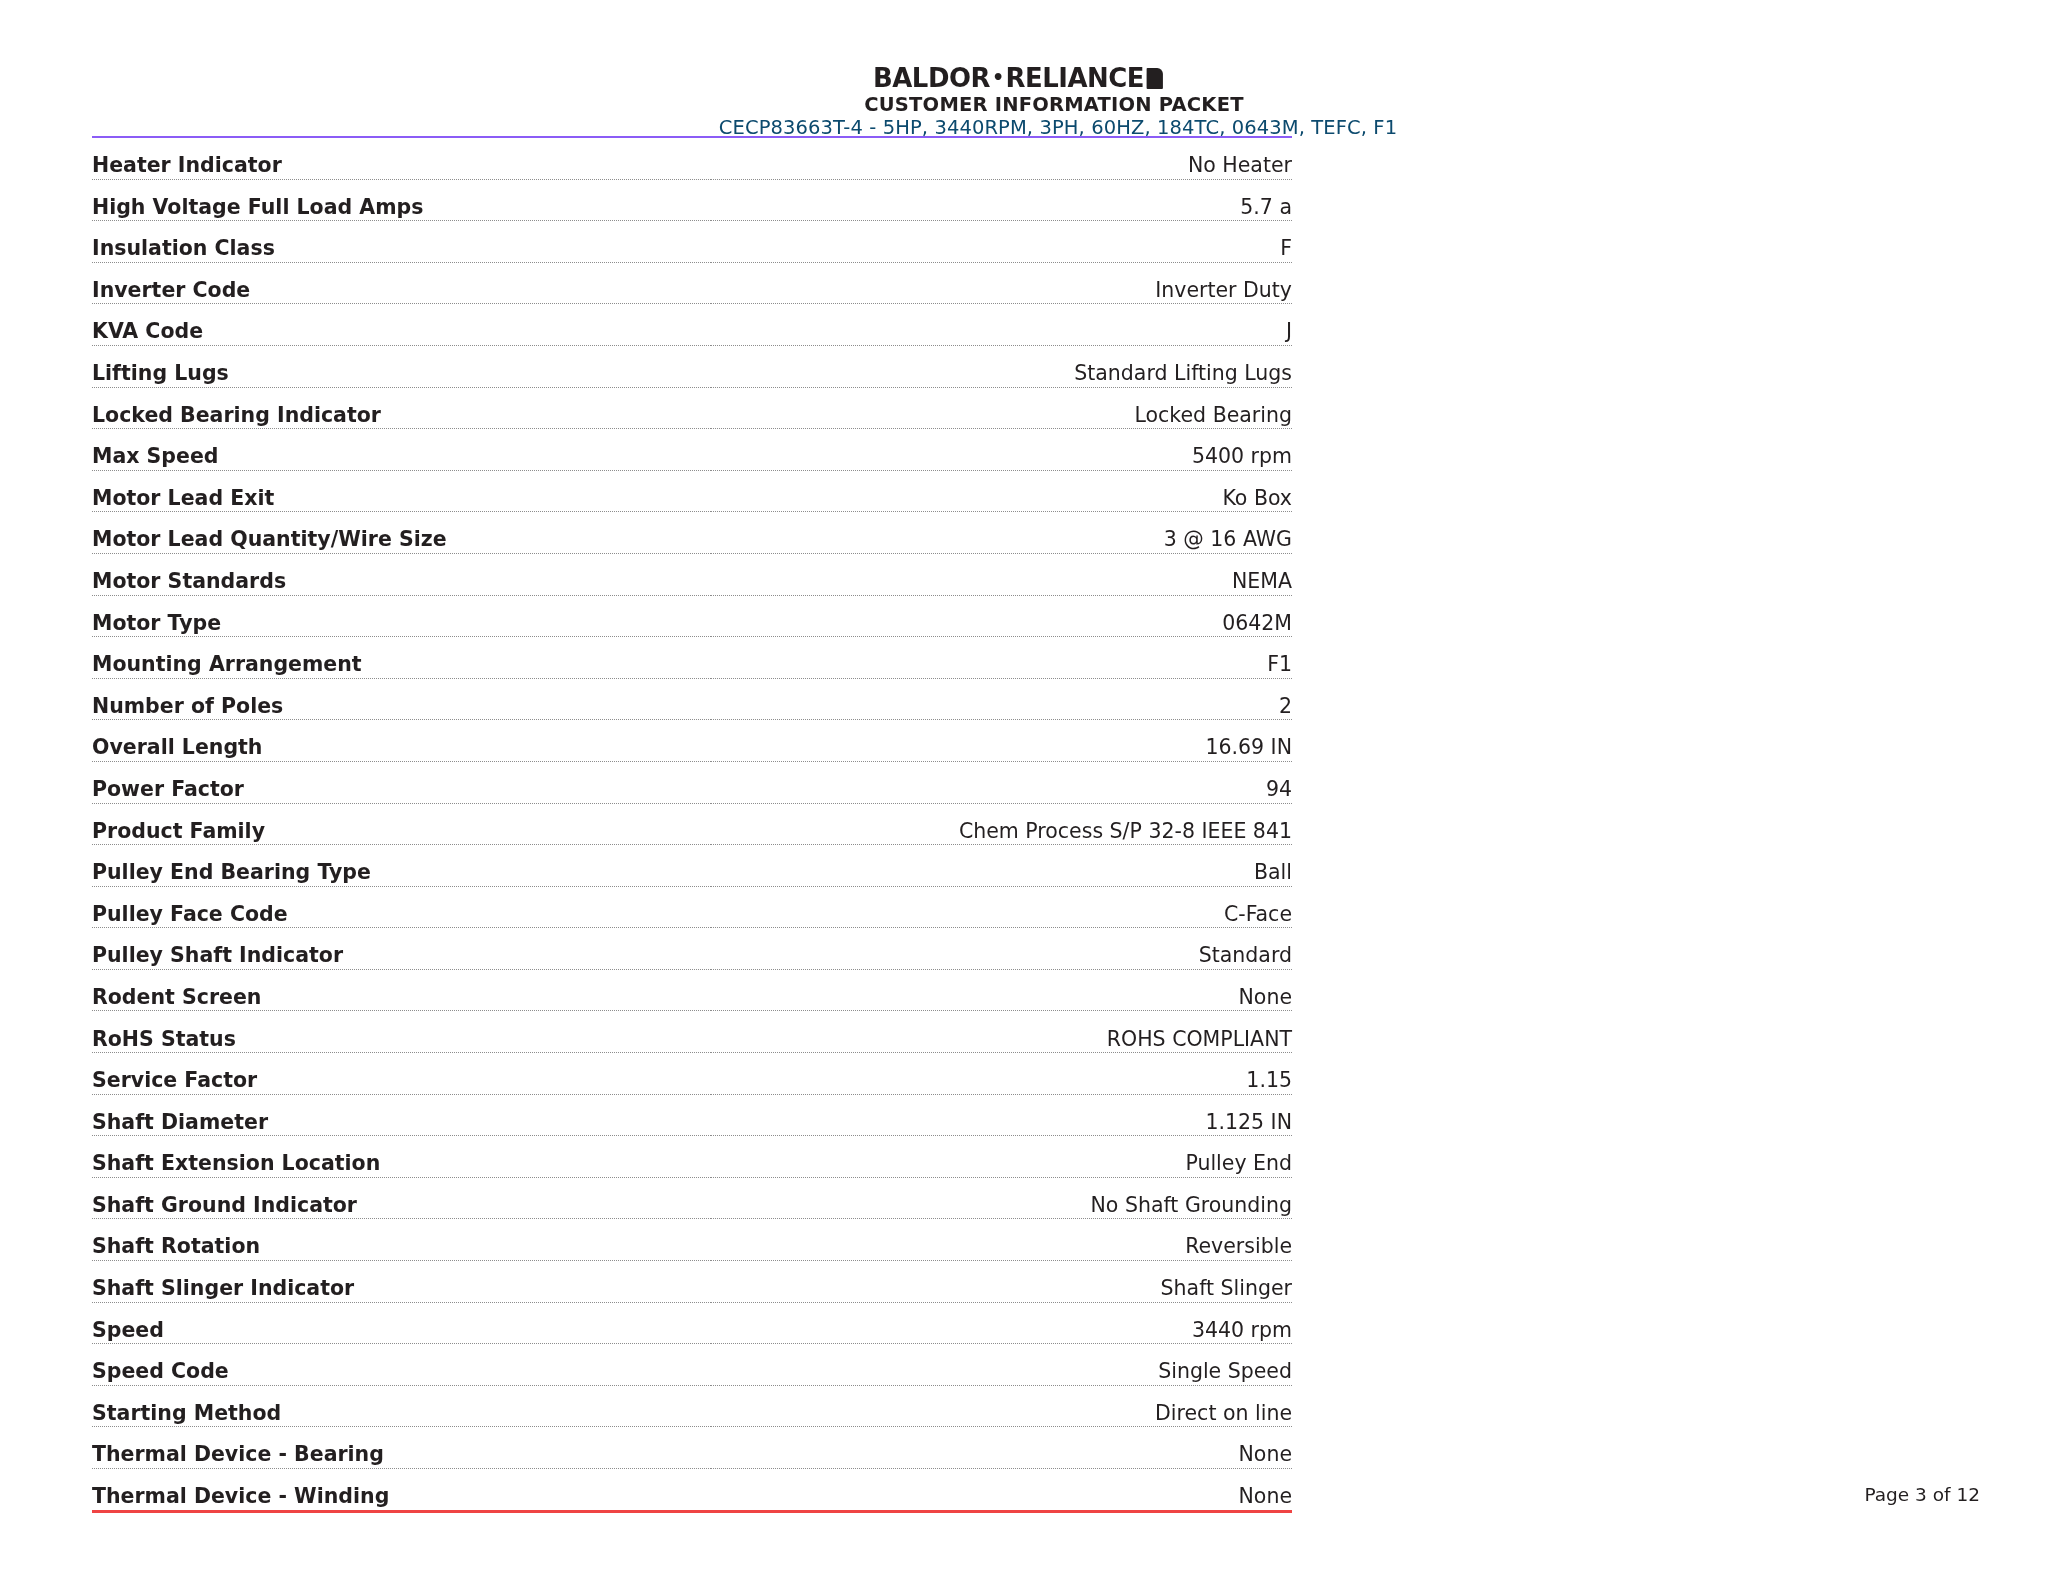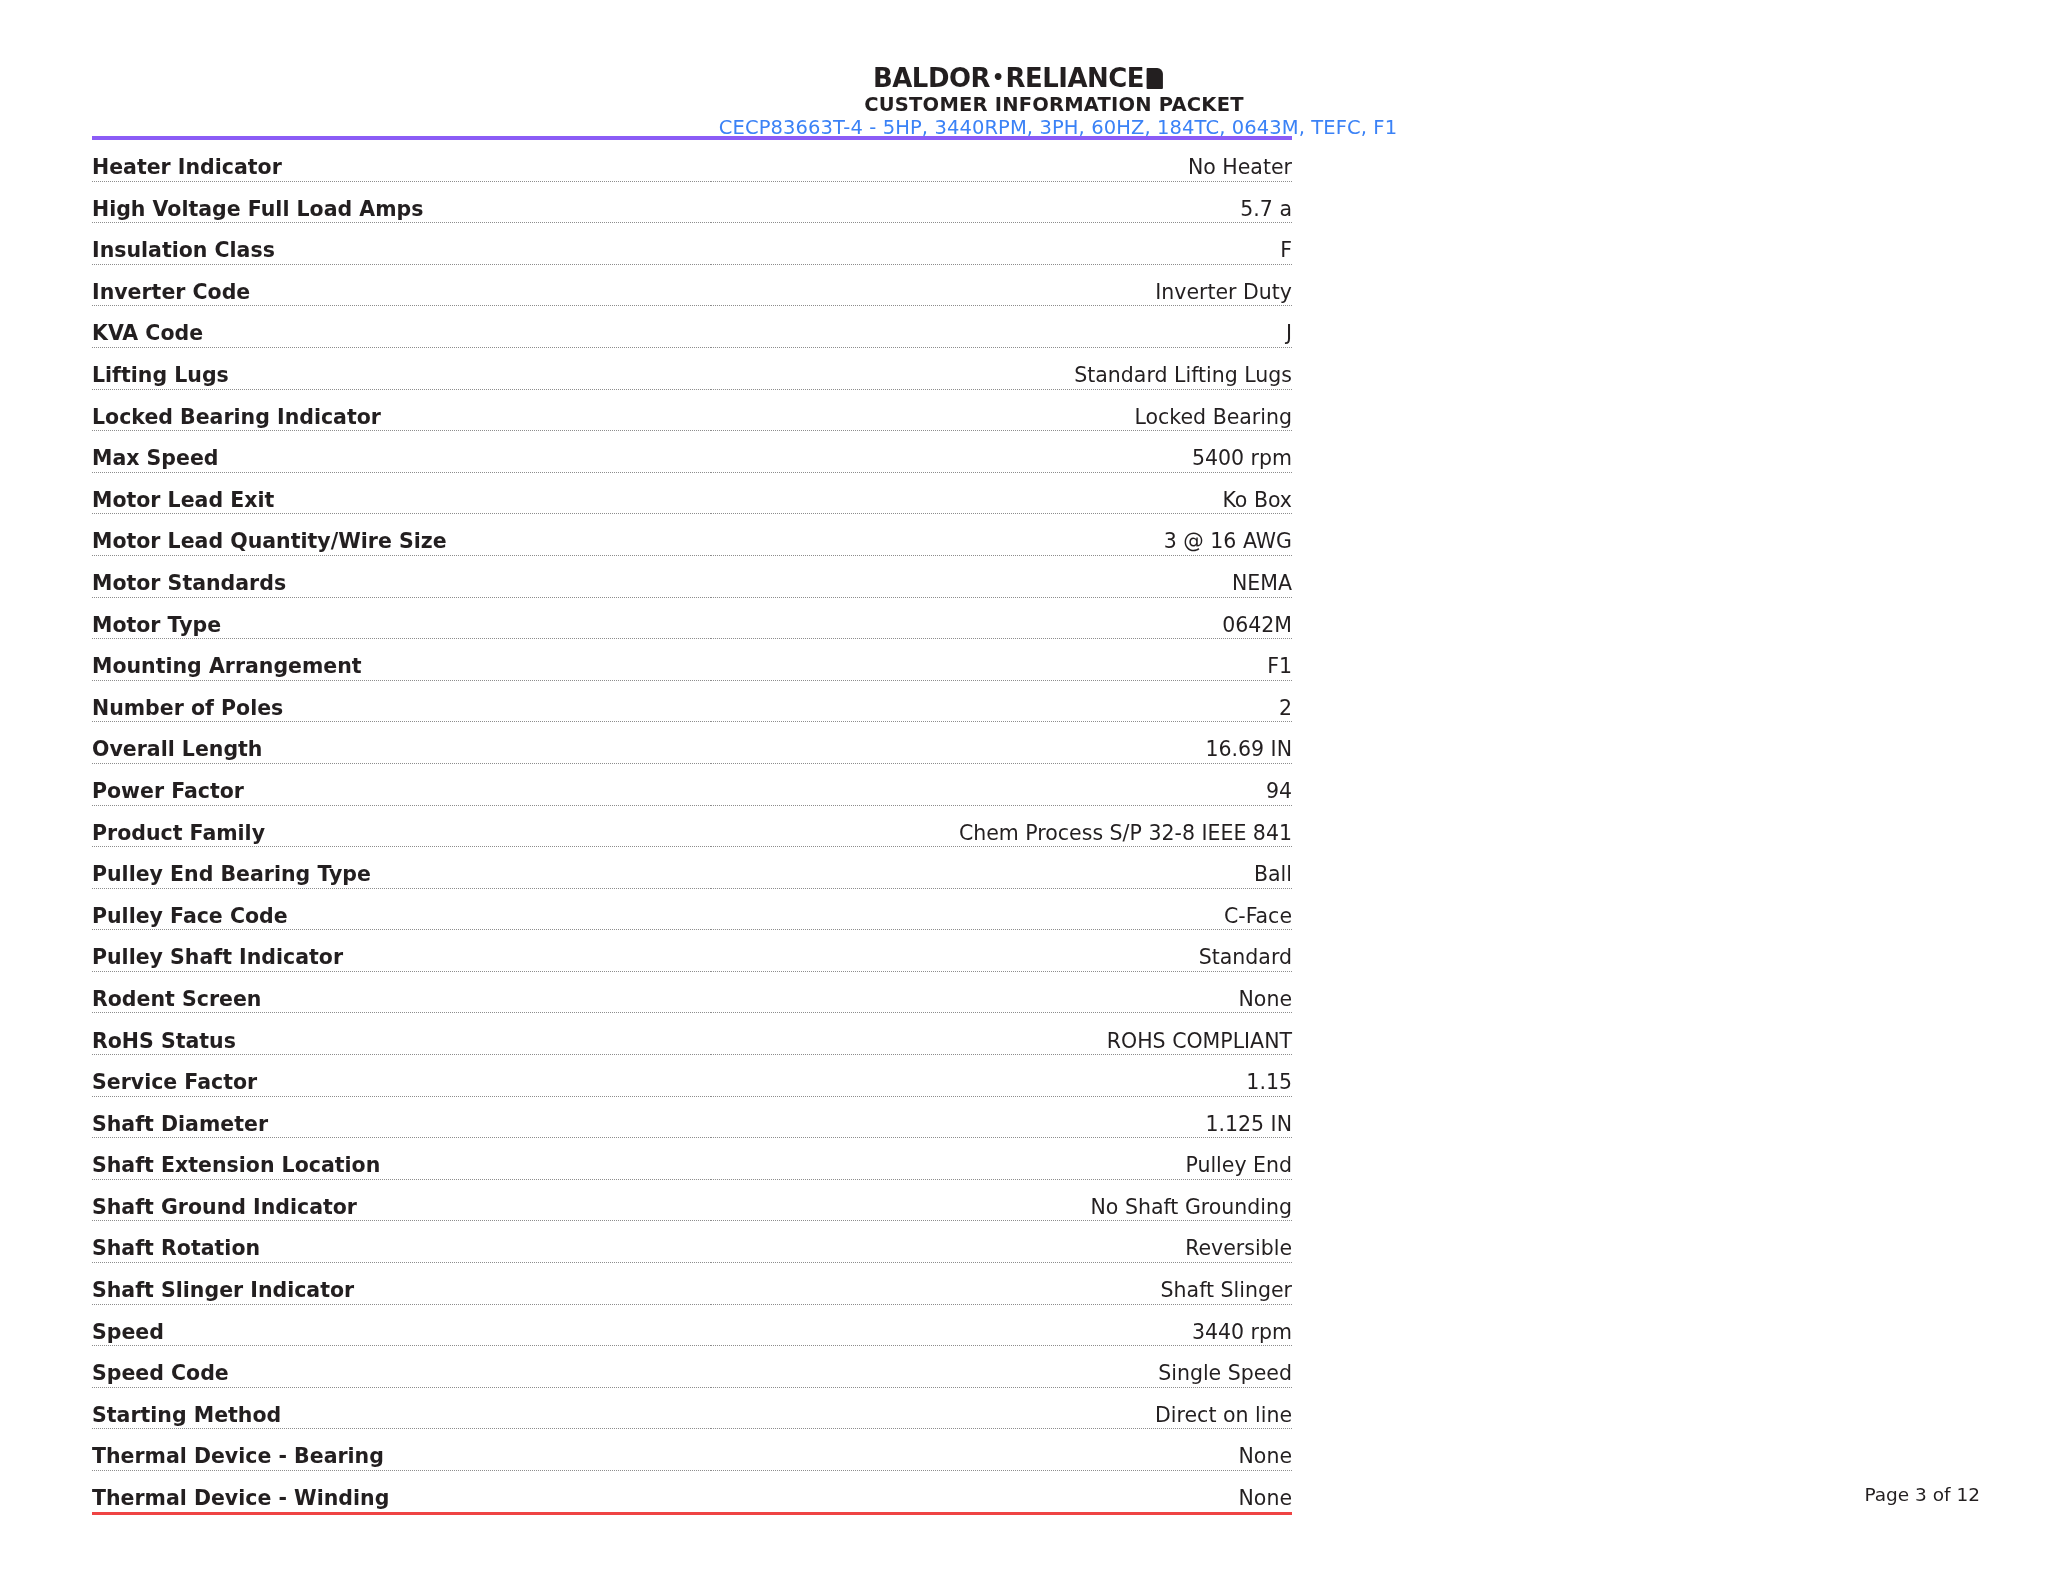--- a/index.html
+++ b/index.html
@@ -61,21 +61,21 @@
     font-weight: bold;
     font-size: 19.5px;
     letter-spacing: 0.2px;
     margin-left: 60px;
     color: #231f20;
     white-space: nowrap;
   }
   .packet-desc {
     font-size: 19.5px;
     margin-left: 68px;
-    color: #3b82f6;
+    color: #0c4a6e;
     white-space: nowrap;
     letter-spacing: 0.1px;
   }
 
   
   .spec-table {
     position: absolute;
     left: 92px;
     top: 136px;
     width: 1200px;
@@ -86,21 +86,21 @@
   }
   .spec-row td {
     padding: 0 0 2px 0;
     vertical-align: bottom;
     border-bottom: 1px dotted #8d8d8d;
     font-size: 20.5px;
     line-height: 1.1;
     height: 38.6px;
   }
   .spec-row:first-child td {
-    border-top: 4px solid #8b5cf6;
+    border-top: 2px solid #8b5cf6;
   }
   .spec-row:last-child td {
     border-bottom: 3px solid #ef4444;
   }
   .spec-label {
     font-weight: bold;
     text-align: left;
     white-space: nowrap;
     padding-left: 1px;
   }

